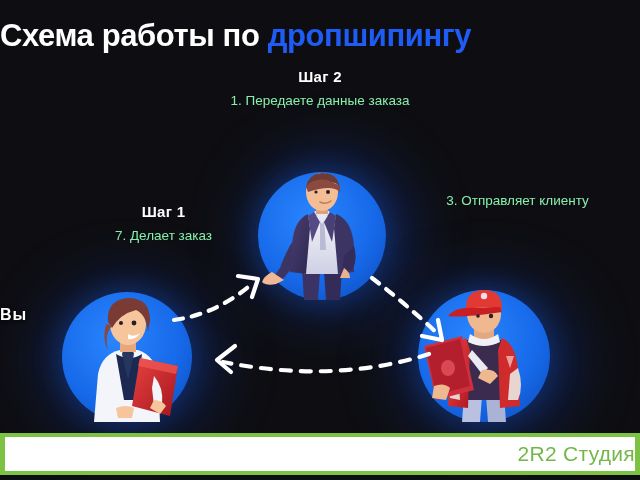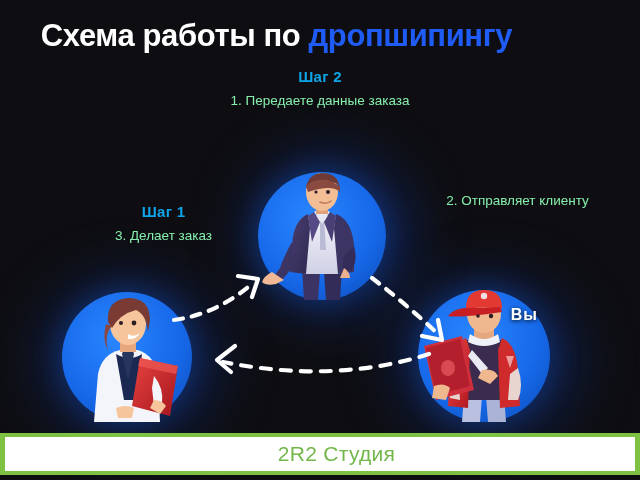--- a/index.html
+++ b/index.html
@@ -22,46 +22,46 @@
     pointer-events:none;
     filter:blur(26px);
   }
   .glow.g1 { left:40px;  top:275px; width:180px; height:170px; background:rgba(16,42,110,.55); }
   .glow.g2 { left:245px; top:150px; width:170px; height:170px; background:rgba(18,48,125,.50); }
   .glow.g3 { left:395px; top:275px; width:185px; height:170px; background:rgba(16,42,110,.55); }
 
   
   .title {
     position:absolute; top:18px; left:0; width:512px;
-    text-align:right;
+    text-align:left;
     font-size:31px; font-weight:bold;
     letter-spacing:-.4px;
     color:#ffffff;
     white-space:nowrap;
   }
   .title .accent { color:#1f5cf5; }
 
   
   .step { position:absolute; text-align:center; }
   .step .head {
-    color:#0ea5e9; font-weight:bold; font-size:15px;
+    color:#ffffff; font-weight:bold; font-size:15px;
     letter-spacing:.3px; margin-bottom:7px;
   }
   .step .line {
     color:#86efac; font-size:13.5px; line-height:17px;
     white-space:nowrap;
   }
   #step2 { top:68px; left:170px; width:300px; }
   #step1 { top:203px; left:56px;  width:215px; }
   #step3 { top:192px; left:405px; width:225px; }
 
   
   .you-label {
     position:absolute; top:306px; left:0; width:538px;
-    text-align:right; color:#ffffff;
+    text-align:left; color:#ffffff;
     font-size:16px; font-weight:bold; letter-spacing:1px;
     text-shadow:0 1px 4px rgba(0,0,0,.9);
   }
 
   
   .disc { position:absolute; border-radius:50%; overflow:visible; }
   .disc .circle {
     position:absolute; inset:0; border-radius:50%;
     background:radial-gradient(circle at 42% 36%, #2a86ff 0%, #1668e8 58%, #0c49b4 100%);
     box-shadow:0 0 30px rgba(24,86,200,.45);
@@ -80,21 +80,21 @@
 
   
   .banner {
     position:absolute; left:0; bottom:5px; width:640px; height:42px;
     background:#7dc242;
     padding:4px 5px;
   }
   .banner .inner {
     width:100%; height:100%;
     background:#ffffff;
-    display:flex; align-items:center; justify-content:center;padding-left:33px;
+    display:flex; align-items:center; justify-content:flex-end;padding-left:33px;
   }
   .banner .txt {
     color:#73b74a; font-size:21px; letter-spacing:.3px;
   }
 </style>
 </head>
 <body>
 
 <div id="stage">
 
@@ -104,25 +104,25 @@
 
   <div class="title"><span>Схема работы по </span><span class="accent">дропшипингу</span></div>
 
   <div class="step" id="step2">
     <div class="head">Шаг 2</div>
     <div class="line">1. Передаете данные заказа</div>
   </div>
 
   <div class="step" id="step1">
     <div class="head">Шаг 1</div>
-    <div class="line">3. Делает заказ</div>
+    <div class="line">7. Делает заказ</div>
   </div>
 
   <div class="step" id="step3">
-    <div class="line">2. Отправляет клиенту</div>
+    <div class="line">3. Отправляет клиенту</div>
   </div>
 
   <div class="disc" id="disc-you">
     <div class="circle"></div>
     <svg class="fig" viewBox="0 0 128 128">
       <defs>
         <linearGradient id="suitG" x1="0" y1="0" x2="1" y2="1">
           <stop offset="0" stop-color="#4a3f73"></stop>
             <stop offset="1" stop-color="#2e2850"></stop>
         </linearGradient>

